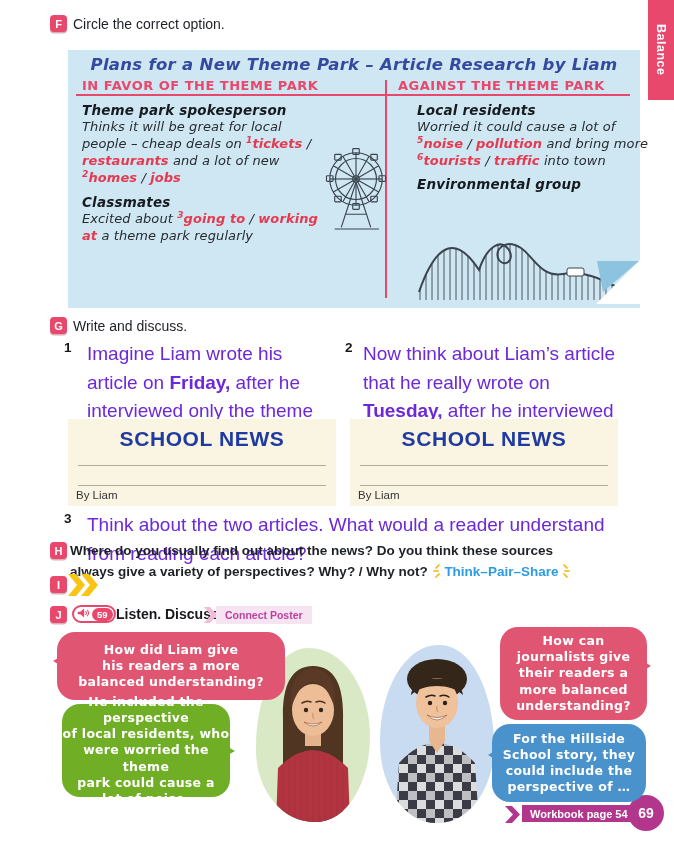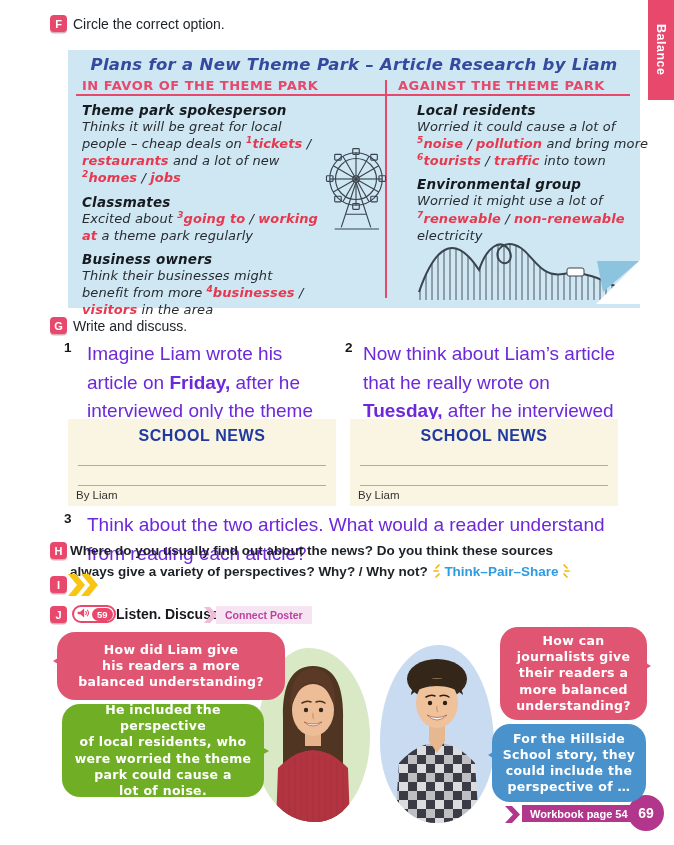--- a/index.html
+++ b/index.html
@@ -42,21 +42,21 @@
   .coaster{position:absolute;left:348px;top:176px;}
   .fold{position:absolute;right:0;bottom:0;}
 
   
   .num{position:absolute;font-weight:bold;font-size:13.5px;color:#16181b;}
   .gtext{position:absolute;font-size:19px;color:#6d28d9;line-height:1.5;}
   .gtext .b{font-weight:bold;}
 
   .news{position:absolute;top:419px;width:268px;height:87px;background:var(--cream);}
   .news .title{position:absolute;top:8px;left:0;width:100%;text-align:center;
-               color:var(--newsblue);font-weight:bold;font-size:16px;letter-spacing:.6px;}
+               color:var(--newsblue);font-weight:bold;font-size:21px;letter-spacing:.6px;}
   .news .wline{position:absolute;left:10px;right:10px;height:0;border-top:1px solid #b3ab99;}
   .news .byline{position:absolute;left:8px;bottom:5px;font-size:11.5px;color:#333;}
 
   
   .htext{position:absolute;left:70px;top:541px;width:512px;font-weight:bold;
          font-size:13.5px;color:#1d2126;line-height:1.55;}
   .tps{color:var(--tps);font-weight:bold;}
   .sparkle{display:inline-block;vertical-align:-3px;}
 
   
@@ -77,21 +77,21 @@
           font-weight:bold;font-size:10.5px;display:flex;align-items:center;padding:0 9px;}
 
   
   .bubble{position:absolute;border-radius:18px;color:#fff;font-weight:bold;text-align:center;
           white-space:pre-line;font-size:12.5px;line-height:1.3;letter-spacing:.3px;
           display:flex;align-items:center;justify-content:center;z-index:3;
           font-family:"DejaVu Sans",sans-serif;}
   .q1{left:57px;top:632px;width:228px;height:68px;background:var(--bpink);}
   .q1::before{content:'';position:absolute;left:-13px;top:20px;border:9px solid transparent;
               border-right:15px solid var(--bpink);}
-  .a1{left:62px;top:704px;width:202px;height:93px;background:var(--bgreen);}
+  .a1{left:62px;top:704px;width:168px;height:93px;background:var(--bgreen);}
   .a1::before{content:'';position:absolute;right:-14px;top:38px;border:9px solid transparent;
               border-left:16px solid var(--bgreen);}
   .q2{left:500px;top:627px;width:147px;height:93px;background:var(--bpink);}
   .q2::before{content:'';position:absolute;right:-13px;top:30px;border:9px solid transparent;
               border-left:15px solid var(--bpink);}
   .a2{left:492px;top:724px;width:154px;height:78px;background:var(--bblue);}
   .a2::before{content:'';position:absolute;left:-13px;top:22px;border:9px solid transparent;
               border-right:15px solid var(--bblue);}
 
   .blob{position:absolute;overflow:hidden;}
@@ -129,34 +129,29 @@
 
     <div class="col-body" style="left:14px;width:238px;">
       <div class="blk">
         <h4>Theme park spokesperson</h4>
         <p><span>Thinks it will be great for local people – cheap deals on </span><span class="sup">1</span><span class="red">tickets</span><span> / </span><span class="red">restaurants</span><span> and a lot of new </span><span class="sup">2</span><span class="red">homes</span><span> / </span><span class="red">jobs</span></p>
       </div>
       <div class="blk">
         <h4>Classmates</h4>
         <p><span>Excited about </span><span class="sup">3</span><span class="red">going to</span><span> / </span><span class="red">working at</span><span> a theme park regularly</span></p>
       </div>
-      <div class="blk">
-        <h4>Business owners</h4>
-        <p><span>Think their businesses might benefit from more </span><span class="sup">4</span><span class="red">businesses</span><span> / </span><span class="red">visitors</span><span> in the area</span></p>
-      </div>
     </div>
 
     <div class="col-body" style="left:330px;width:240px;margin-left:19px;">
       <div class="blk">
         <h4>Local residents</h4>
         <p><span>Worried it could cause a lot of </span><span class="sup">5</span><span class="red">noise</span><span> / </span><span class="red">pollution</span><span> and bring more </span><span class="sup">6</span><span class="red">tourists</span><span> / </span><span class="red">traffic</span><span> into town</span></p>
       </div>
       <div class="blk">
         <h4>Environmental group</h4>
-        <p><span>Worried it might use a lot of </span><span class="sup">7</span><span class="red">renewable</span><span> / </span><span class="red">non-renewable</span><span> electricity</span></p>
       </div>
     </div>
 
     <div class="ferris">
       <svg width="82" height="96" viewBox="0 0 100 112" fill="none" stroke="#39444e" stroke-width="1.4">
         <circle cx="50" cy="45" r="32"></circle>
           <circle cx="50" cy="45" r="25"></circle>
           <circle cx="50" cy="45" r="4" fill="#fff"></circle>
         <line x1="50" y1="45" x2="82" y2="45"></line>
           <line x1="50" y1="45" x2="77.7" y2="61"></line>

